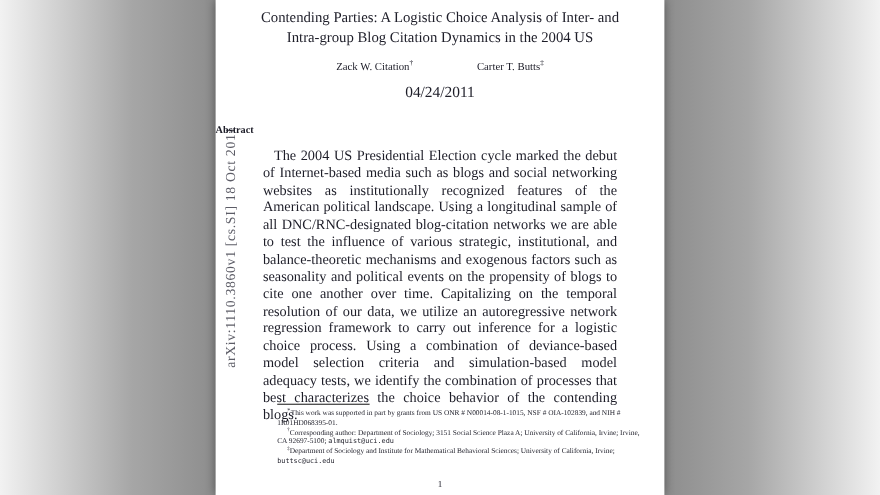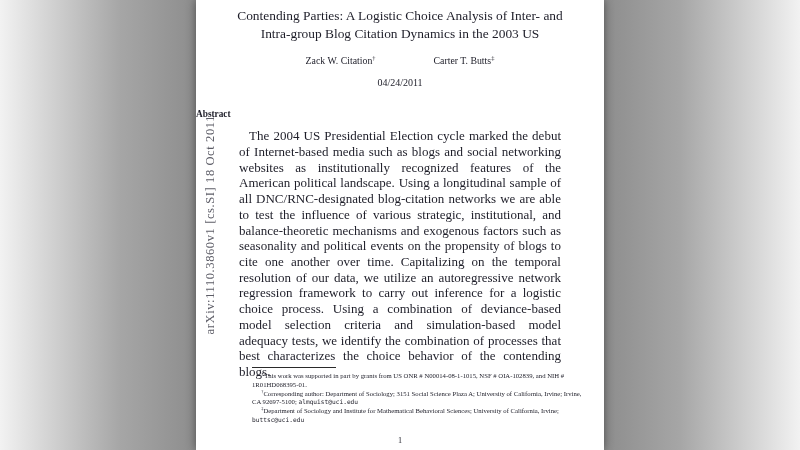--- a/index.html
+++ b/index.html
@@ -35,21 +35,21 @@
     font-size:13.4px;
     line-height:18px;
   }
   .title sup { font-size:8px; }
   .authors {
     margin-top:11px;
     display:flex; justify-content:center; gap:58px;
     font-size:9.8px;
   }
   .authors sup { font-size:6.5px; }
-  .date { margin-top:11px; text-align:center; font-size:10px; }
+  .date { margin-top:11px; text-align:center; font-size:14px; }
   .abstract-heading {
     margin-top:21px; text-align:left;
     font-weight:bold; font-size:9.3px;
   }
   .abstract {
     width:322px; margin:9px auto 0 auto;
     font-size:13px; line-height:1.21;
     text-align:justify;
     text-indent:10px;
   }
@@ -79,21 +79,21 @@
 <div class="page">
 
   <div class="watermark-rail">
     <span>arXiv:1110.3860v1  [cs.SI]  18 Oct 2011</span>
   </div>
 
   <div class="content">
 
     <div class="title">
       <div>Contending Parties: A Logistic Choice Analysis of Inter- and</div>
-      <div>Intra-group Blog Citation Dynamics in the 2003 US</div>
+      <div>Intra-group Blog Citation Dynamics in the 2004 US</div>
     </div>
 
     <div class="authors">
       <span><span>Zack W. Citation</span><sup>†</sup></span>
       <span><span>Carter T. Butts</span><sup>‡</sup></span>
     </div>
 
     <div class="date">04/24/2011</div>
 
     <div class="abstract-heading">Abstract</div>

